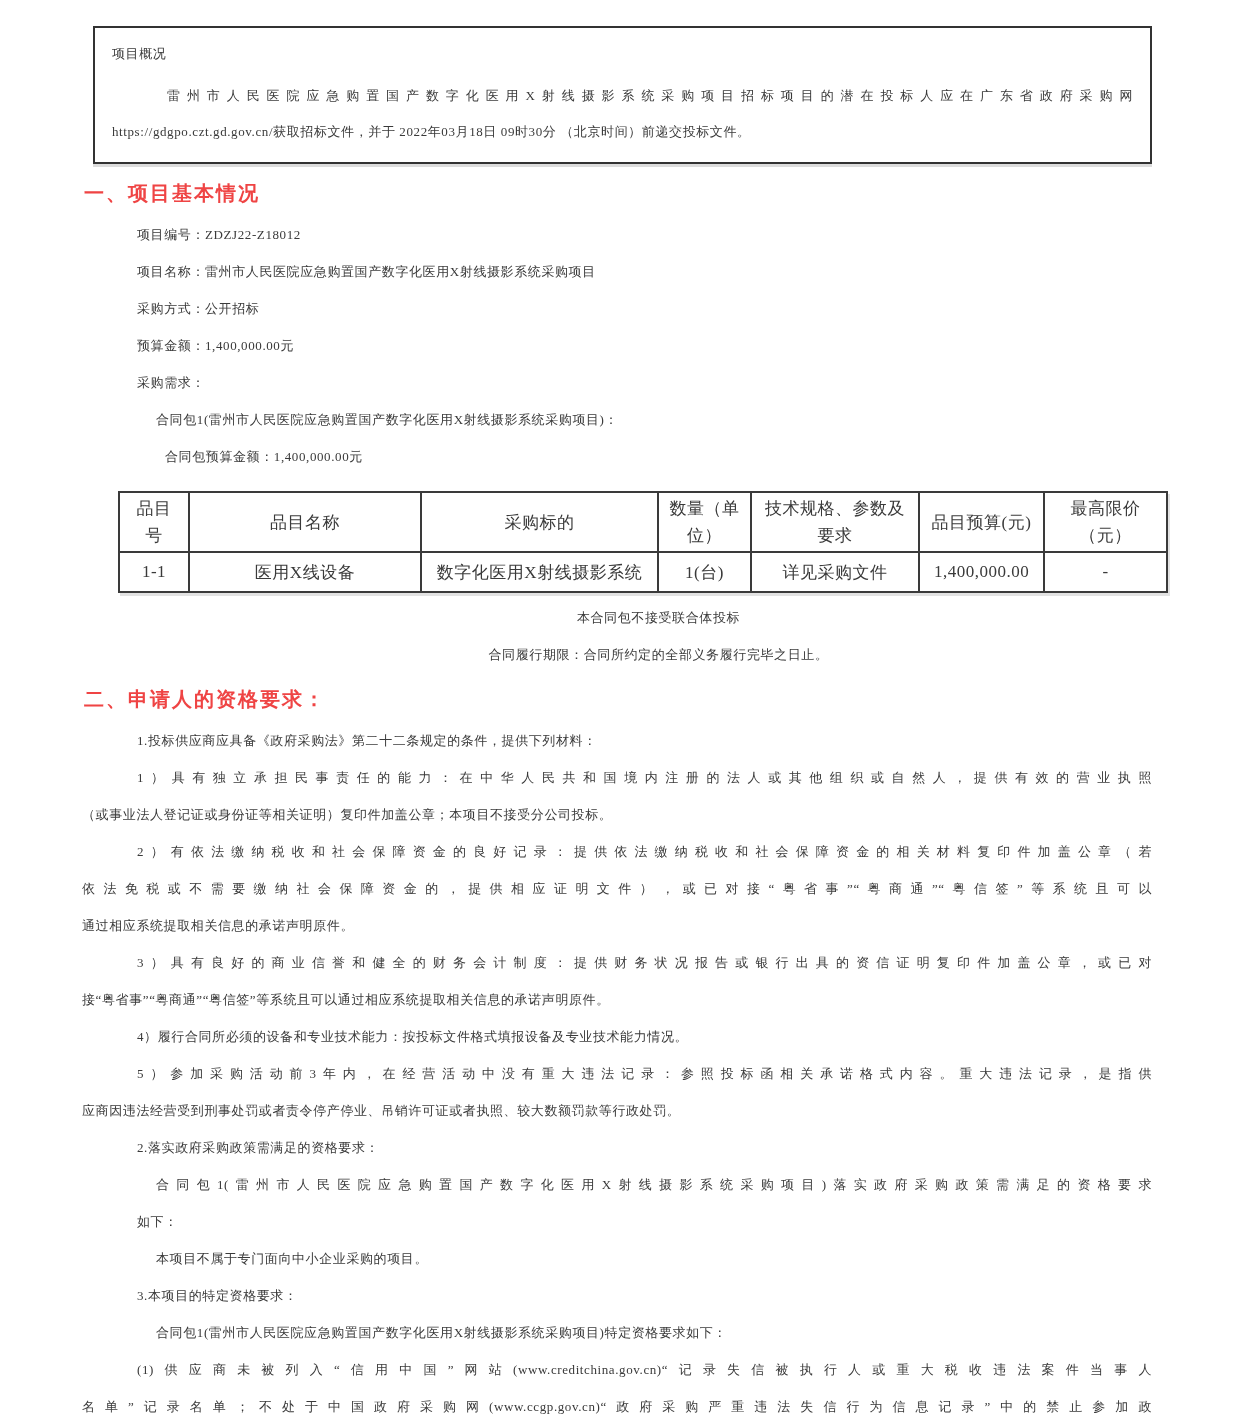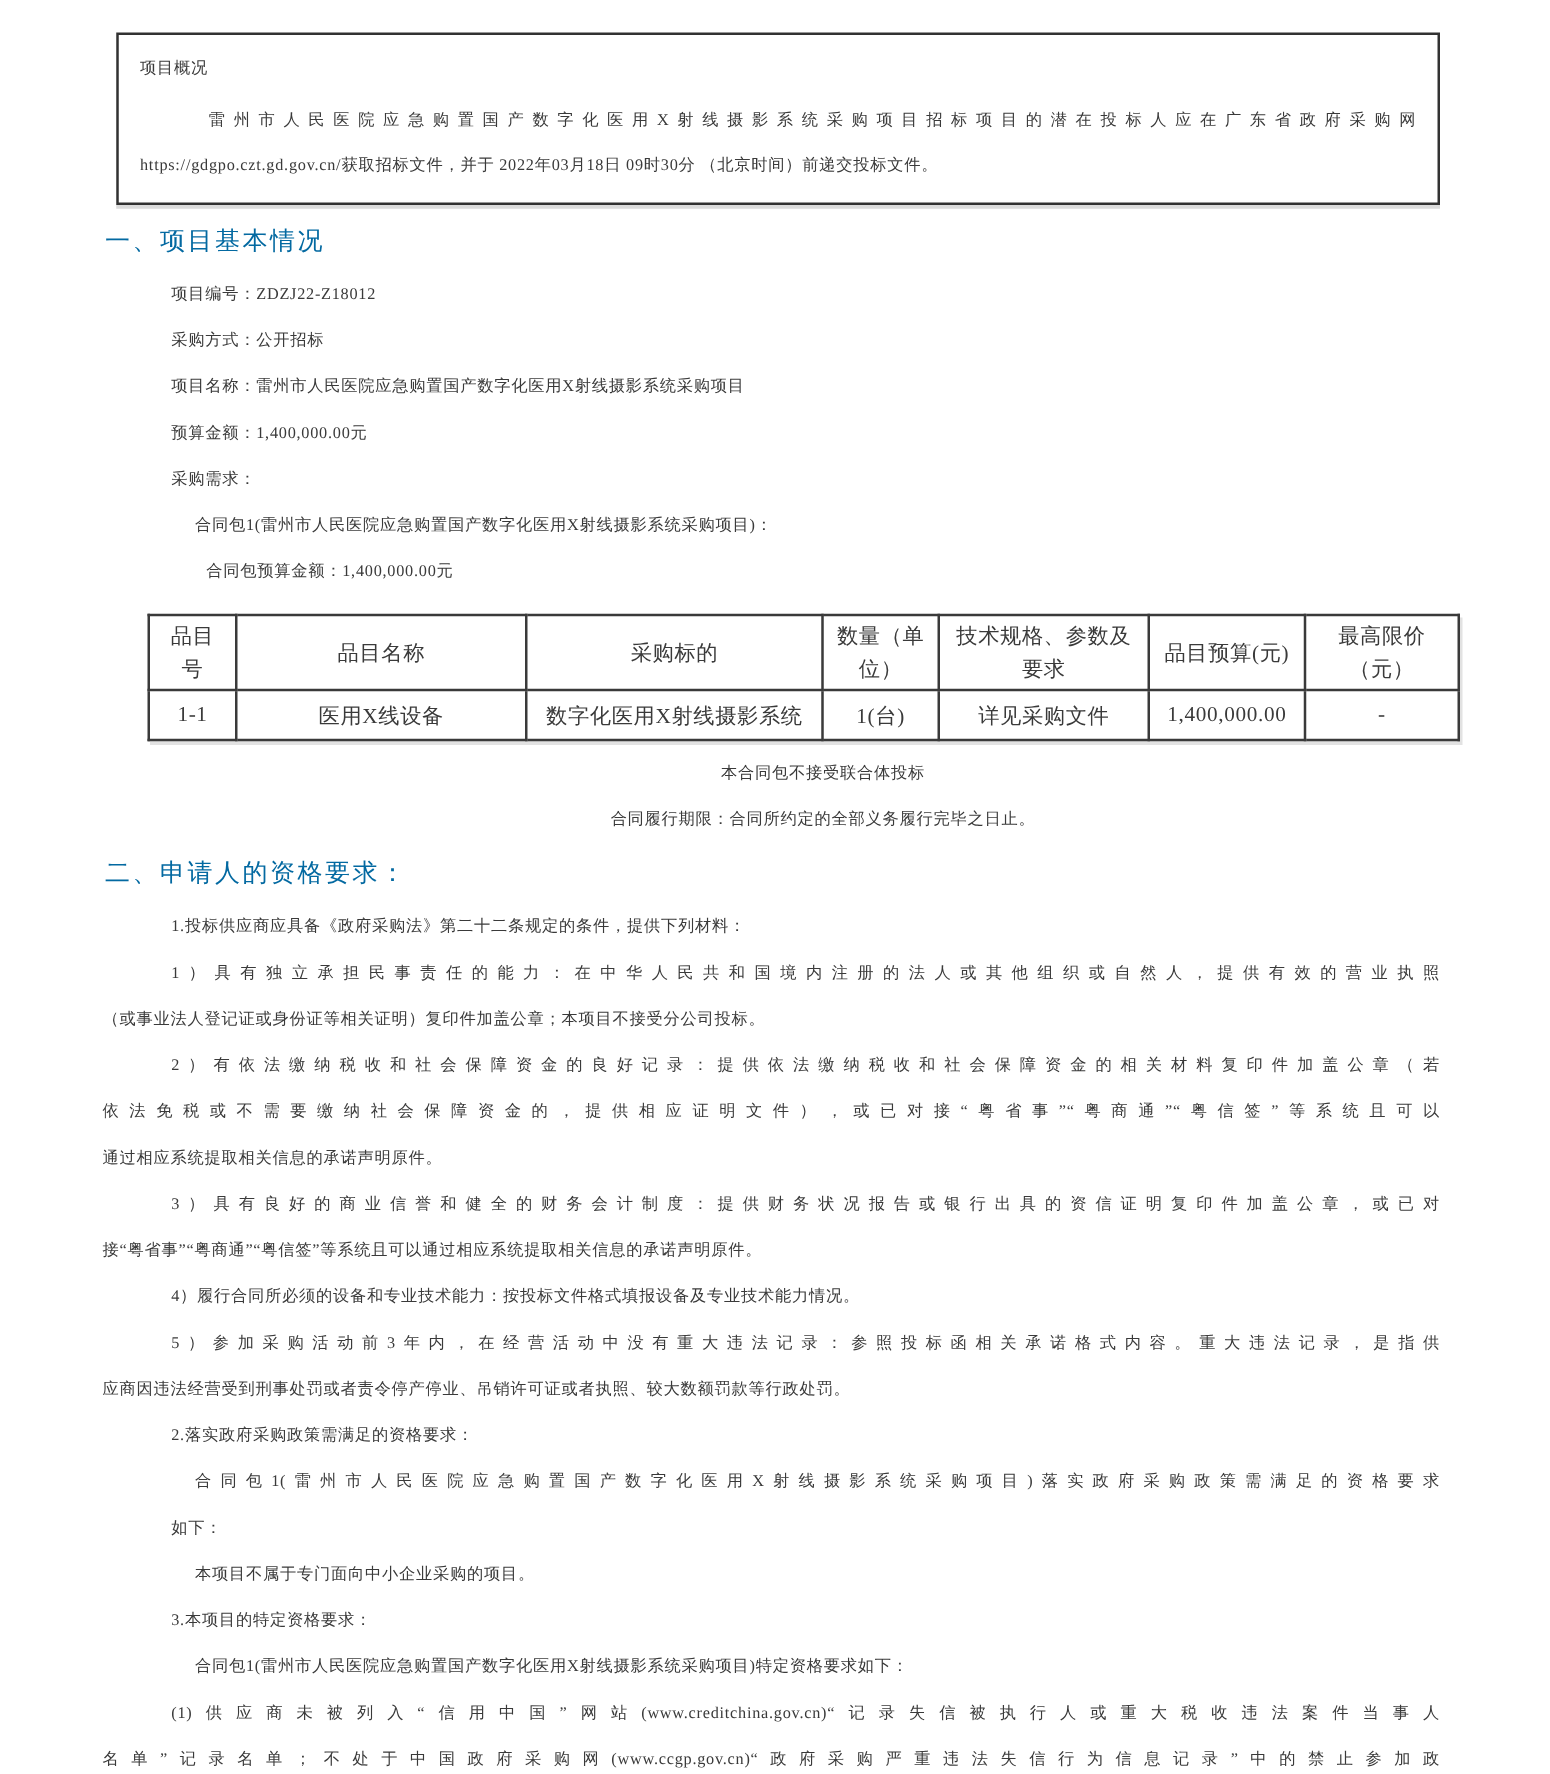--- a/index.html
+++ b/index.html
@@ -33,22 +33,22 @@
     border: 2px solid #323232;
     margin-left: 11px;
     padding: 8px 17px 12px 17px;
     box-shadow: 0 3px 0 #dcdcdc;
   }
   .overview-box .line { line-height: 36px; }
   .overview-box .ovl-1 { margin-top: 6px; }
 
   .h1 {
     font-size: 20px;
-    font-weight: normal;
-    color: #0369a1;
+    font-weight: bold;
+    color: #ef4444;
     letter-spacing: 2px;
     line-height: 29px;
     margin: 15px 0 8px 2px;
   }
   .h2 { margin-top: 12px; margin-bottom: 8px; }
 
   table.items {
     border-collapse: collapse;
     margin: 16px 0 0 36px;
     width: 1048px;
@@ -83,22 +83,22 @@
 <div class="page">
 
   <div class="overview-box">
     <div class="line">项目概况</div>
     <div class="line fill ind2 ovl-1">雷州市人民医院应急购置国产数字化医用X射线摄影系统采购项目招标项目的潜在投标人应在广东省政府采购网</div>
     <div class="line">https://gdgpo.czt.gd.gov.cn/获取招标文件，并于 2022年03月18日 09时30分 （北京时间）前递交投标文件。</div>
   </div>
 
   <div class="h1">一、项目基本情况</div>
   <div class="line ind2">项目编号：ZDZJ22-Z18012</div>
+  <div class="line ind2">项目名称：雷州市人民医院应急购置国产数字化医用X射线摄影系统采购项目</div>
   <div class="line ind2">采购方式：公开招标</div>
-  <div class="line ind2">项目名称：雷州市人民医院应急购置国产数字化医用X射线摄影系统采购项目</div>
   <div class="line ind2">预算金额：1,400,000.00元</div>
   <div class="line ind2">采购需求：</div>
   <div class="line ind4">合同包1(雷州市人民医院应急购置国产数字化医用X射线摄影系统采购项目)：</div>
   <div class="line ind45">合同包预算金额：1,400,000.00元</div>
 
   <table class="items">
     <colgroup>
       <col class="col-no">
         <col class="col-name">
         <col class="col-target">

